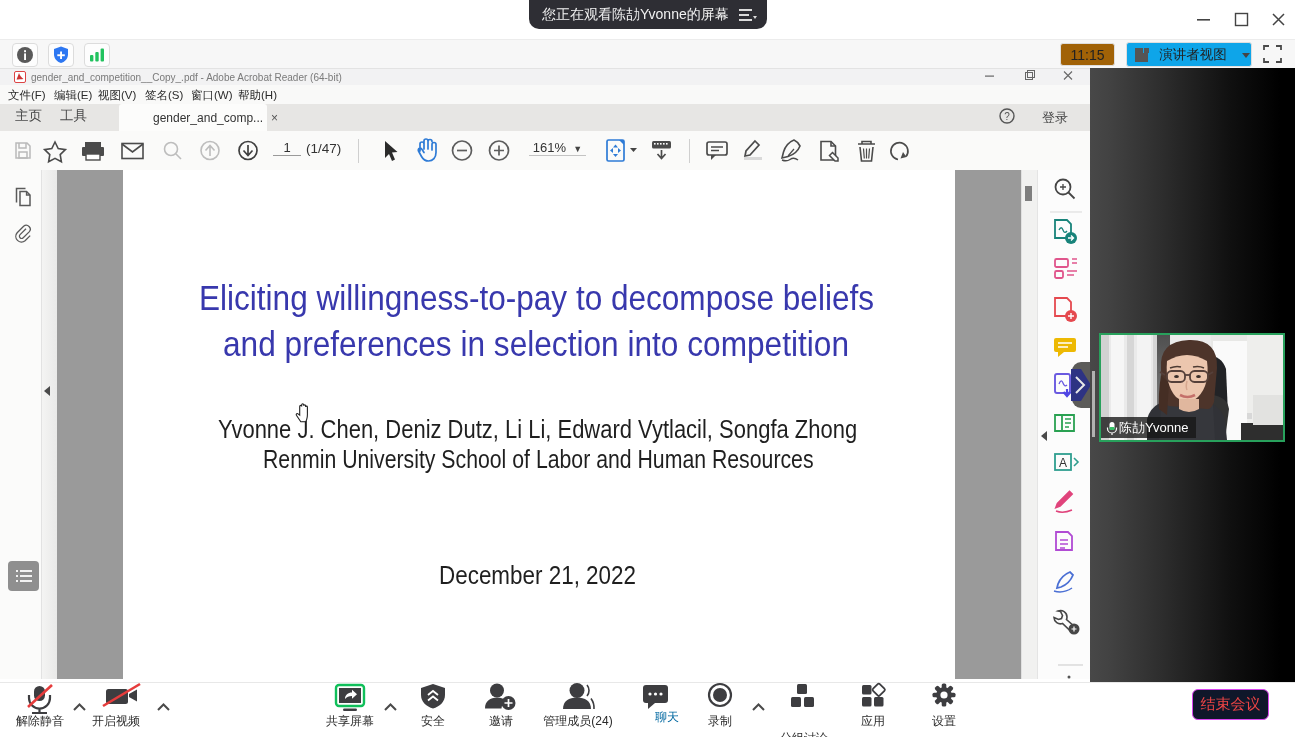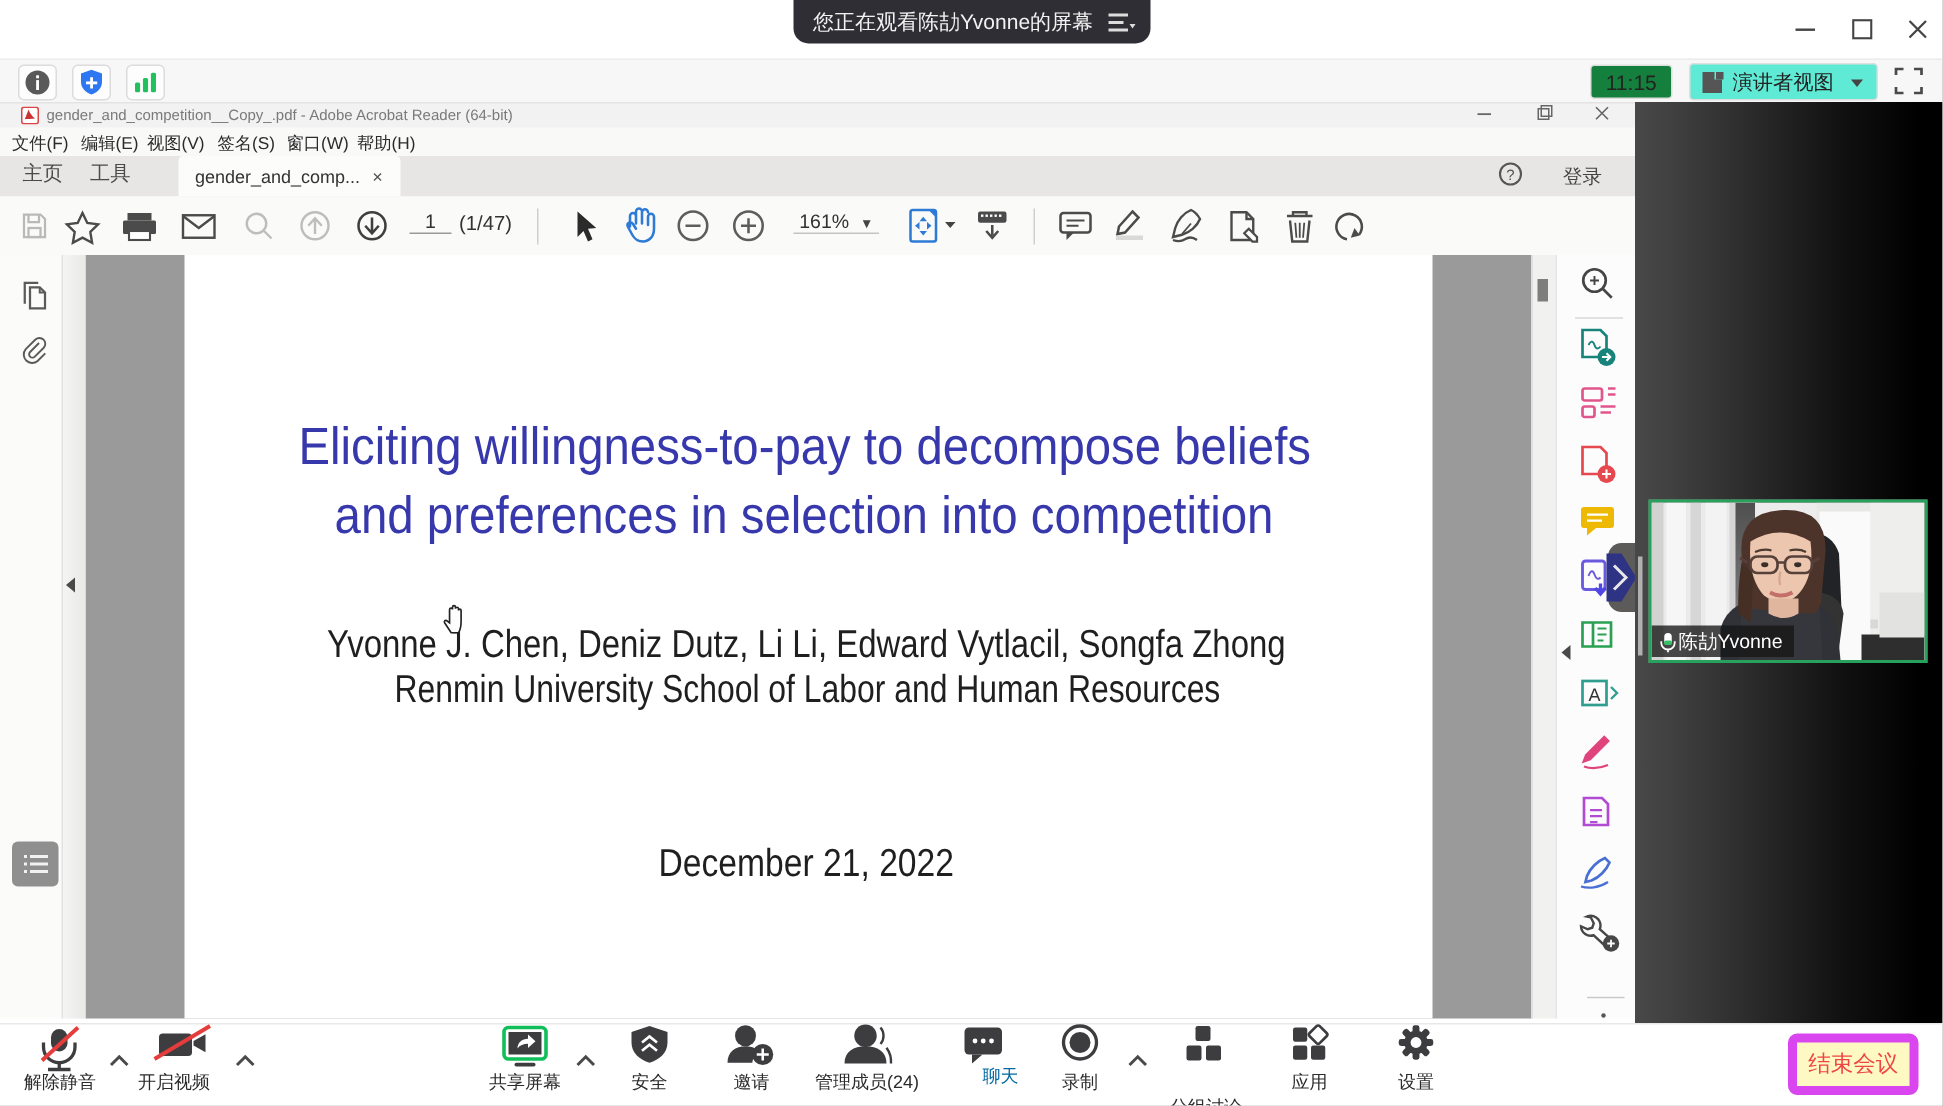--- a/index.html
+++ b/index.html
@@ -46,24 +46,24 @@
     </svg>
 </div>
 <div class="abs" style="left:84px;top:43px;width:24px;height:22px;border:1px solid #dcdcdc;border-radius:4px;background:#fdfdfd;">
   <svg width="24" height="22" viewBox="0 0 24 22">
       <rect x="5" y="11" width="3.4" height="6.5" rx="1" fill="#21c25e"></rect>
       <rect x="10.3" y="8" width="3.4" height="9.5" rx="1" fill="#21c25e"></rect>
       <rect x="15.6" y="4.5" width="3.4" height="13" rx="1" fill="#21c25e"></rect>
     </svg>
 </div>
 
-<div class="abs" style="left:1060px;top:43px;width:53px;height:21px;border:1px solid #dedede;border-radius:3px;background:#15803d;display:flex;align-items:center;justify-content:center;">
+<div class="abs" style="left:1060px;top:43px;width:53px;height:21px;border:1px solid #dedede;border-radius:3px;background:#a16207;display:flex;align-items:center;justify-content:center;">
   <span style="font-size:14px;color:#222;">11:15</span>
 </div>
-<div class="abs" style="left:1126px;top:42px;width:124px;height:23px;border:1px solid #dedede;border-radius:3px;background:#5eead4;display:flex;align-items:center;">
+<div class="abs" style="left:1126px;top:42px;width:124px;height:23px;border:1px solid #dedede;border-radius:3px;background:#0ea5e9;display:flex;align-items:center;justify-content:space-between;">
   <svg width="16" height="16" viewBox="0 0 16 16" style="margin-left:7px;">
     <path d="M1 1 h8 v5 h5 v9 h-13 z" fill="#555"></path>
       <rect x="10" y="1" width="5" height="5" fill="#555"></rect>
   </svg>
   <span style="font-size:13.5px;color:#222;margin-left:5px;">演讲者视图</span>
   <svg width="10" height="8" viewBox="0 0 10 8" style="margin-left:10px;">
       <path d="M1 2 h8 l-4 5 z" fill="#444"></path>
     </svg>
 </div>
 <div class="abs" style="left:1261px;top:43px;width:23px;height:22px;">
@@ -97,21 +97,21 @@
     <span class="abs" style="left:145px;">签名(S)</span>
     <span class="abs" style="left:191px;">窗口(W)</span>
     <span class="abs" style="left:238px;">帮助(H)</span>
 </div>
 
 <div class="abs" style="left:0;top:104px;width:1090px;height:27px;background:#e7e6e4;"></div>
 <div class="abs" style="left:15px;top:107px;width:100px;height:22px;font-size:13.5px;color:#4a4a4a;">
   <span>主页</span><span style="margin-left:18px;">工具</span>
 </div>
 <div class="abs" style="left:119px;top:104px;width:148px;height:27px;background:#fcfcfb;border-radius:3px 3px 0 0;display:flex;align-items:center;">
-  <span style="font-size:12px;color:#333;margin-left:11px;">gender_and_comp...</span>
+  <span style="font-size:12px;color:#333;margin-left:34px;">gender_and_comp...</span>
   <span style="font-size:12px;color:#555;margin-left:8px;">×</span>
 </div>
 <div class="abs" style="left:998px;top:107px;width:90px;height:20px;">
   <svg width="18" height="18" viewBox="0 0 18 18">
       <circle cx="9" cy="9" r="7" fill="none" stroke="#555" stroke-width="1.4"></circle>
       <text x="9" y="13" font-size="10" text-anchor="middle" fill="#555" font-family="Liberation Sans">?</text>
     </svg>
   <span style="font-size:13px;color:#444;position:absolute;left:44px;top:2px;">登录</span>
 </div>
 
@@ -538,16 +538,16 @@
   <div style="position:absolute;left:92px;top:31px;width:64px;font-size:12px;color:#2b2b2b;">开启视频</div>
   <div style="position:absolute;left:318px;top:31px;width:64px;text-align:center;font-size:12px;color:#2b2b2b;">共享屏幕</div>
   <div style="position:absolute;left:409px;top:31px;width:48px;text-align:center;font-size:12px;color:#2b2b2b;">安全</div>
   <div style="position:absolute;left:477px;top:31px;width:48px;text-align:center;font-size:12px;color:#2b2b2b;">邀请</div>
   <div style="position:absolute;left:536px;top:31px;width:84px;text-align:center;font-size:12px;color:#2b2b2b;">管理成员(24)</div>
   <div style="position:absolute;left:631px;top:27px;width:48px;text-align:right;font-size:12px;color:#0369a1;">聊天</div>
   <div style="position:absolute;left:696px;top:31px;width:48px;text-align:center;font-size:12px;color:#2b2b2b;">录制</div>
   <div style="position:absolute;left:772px;top:48px;width:64px;text-align:center;font-size:12px;color:#2b2b2b;">分组讨论</div>
   <div style="position:absolute;left:849px;top:31px;width:48px;text-align:center;font-size:12px;color:#2b2b2b;">应用</div>
   <div style="position:absolute;left:920px;top:31px;width:48px;text-align:center;font-size:12px;color:#2b2b2b;">设置</div>
-  <div style="position:absolute;left:1192px;top:7px;width:75px;height:29px;border:6px solid #d946ef;border-radius:6px;background:#fef9c3;display:flex;align-items:center;justify-content:center;">
+  <div style="position:absolute;left:1192px;top:7px;width:75px;height:29px;border:1px solid #d946ef;border-radius:6px;background:#0f172a;display:flex;align-items:center;justify-content:center;">
     <span style="color:#ee4545;font-size:15px;">结束会议</span>
   </div>
 </div>
 
 </body></html>

